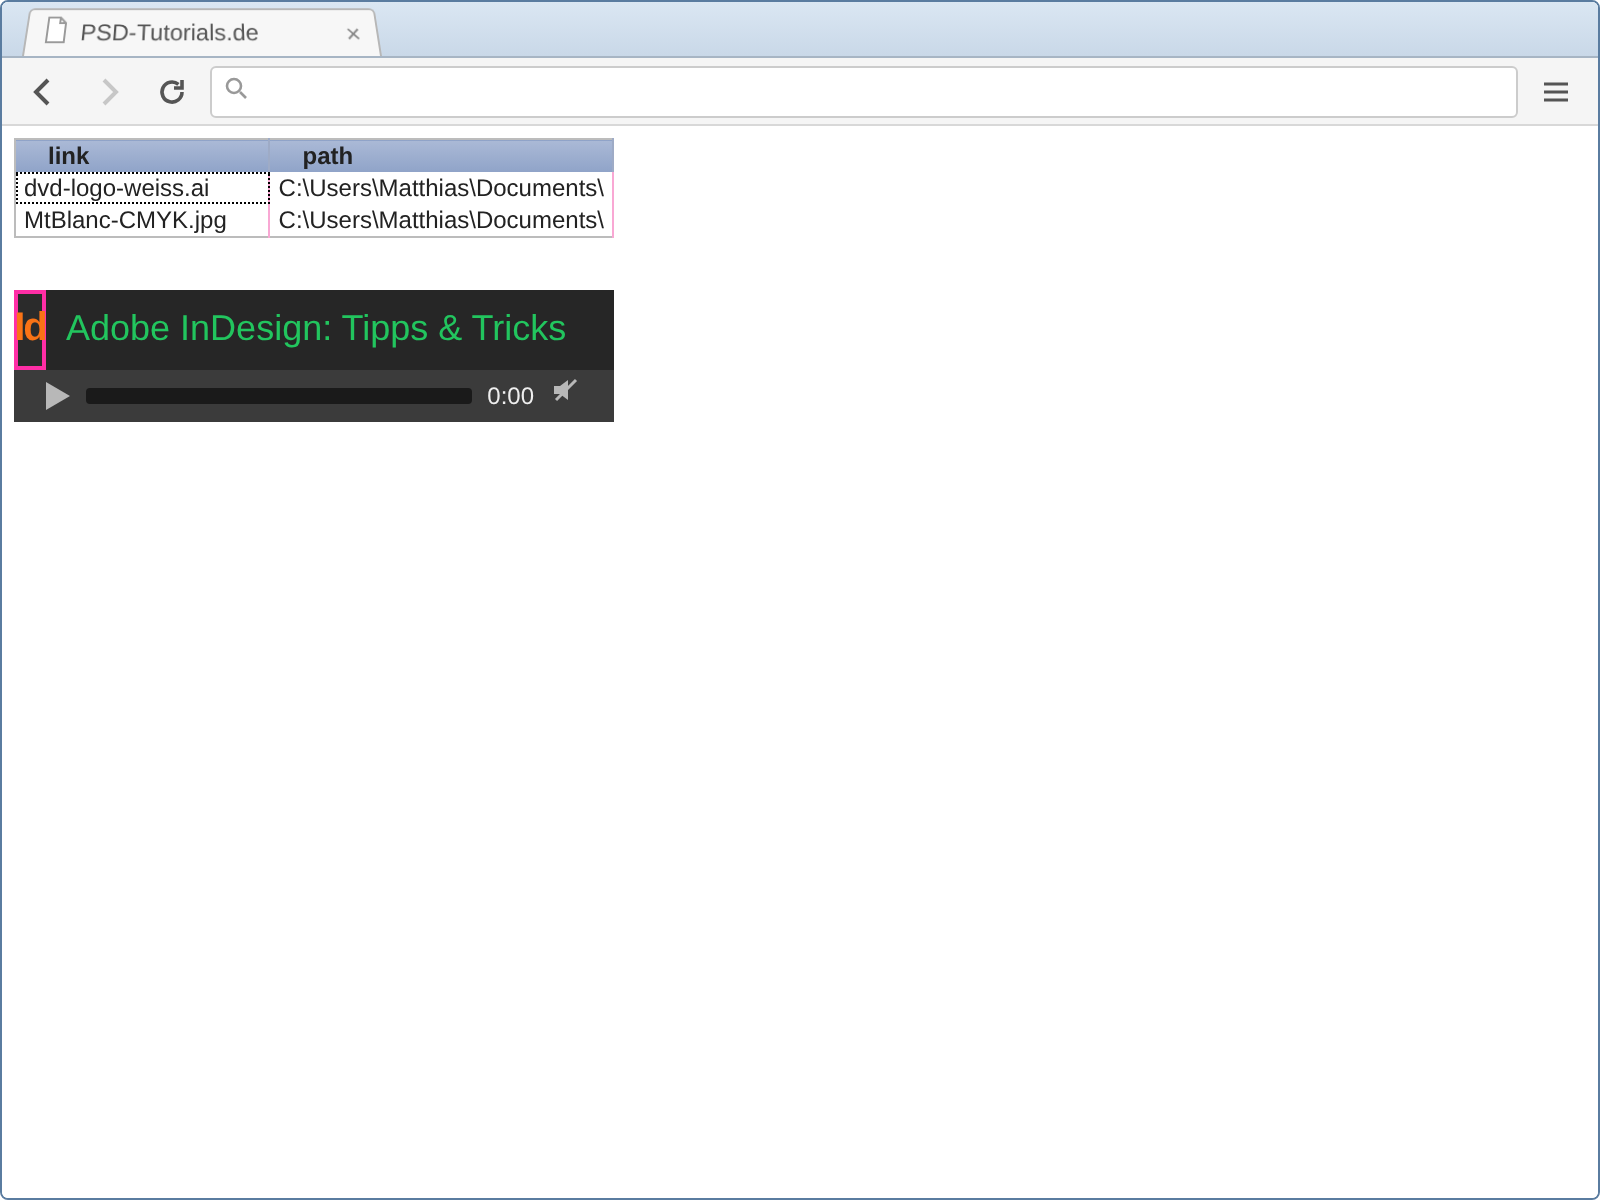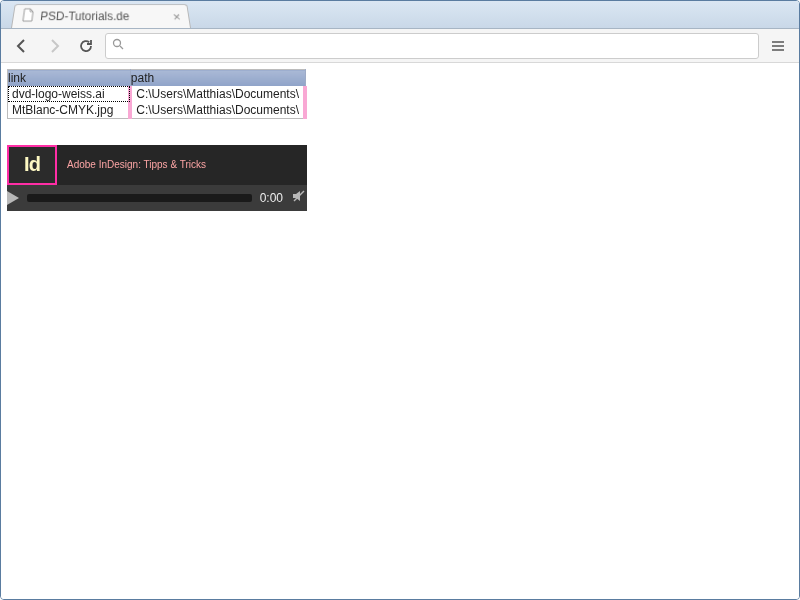--- a/index.html
+++ b/index.html
@@ -26,30 +26,30 @@
 .tb-btn { width: 26px; height: 26px; display: flex; align-items: center; justify-content: center; cursor: pointer; color: #555; border-radius: 3px; }
 .tb-btn.disabled { color: #bfbfbf; cursor: default; }
 .omnibox { flex: 1; height: 26px; border: 1px solid #ccc; border-radius: 3px; background: #fff; display: flex; align-items: center; padding: 0 6px; font-size: 13px; color: #888; }
 .omnibox .mag { margin-right: 4px; color: #888; }
 
 
 .content { flex: 1; background: #fff; padding: 6px; overflow: auto; }
 
 
 .tbl { width: 300px; border: 1px solid #bcbcbc; font-size: 12px; color: #222; border-collapse: collapse; }
-.tbl th { background: linear-gradient(#aab9d6,#8fa3c8); text-align: left; font-weight: normal; padding: 1px 0; border-right: 1px solid #9eabc6; font-size: 12px; }
-.tbl td { padding: 0 4px; border-right: 4px solid #f9a8d4; white-space: nowrap; height: 16px; }
+.tbl th { background: linear-gradient(#aab9d6,#8fa3c8); text-align: left; font-weight: bold; padding: 1px 16px; border-right: 1px solid #9eabc6; font-size: 12px; }
+.tbl td { padding: 0 4px; border-right: 1px solid #f9a8d4; white-space: nowrap; height: 16px; }
 .tbl tr.sel td:first-child { background: #fff; outline: 1px dotted #000; outline-offset: -1px; }
 
 
 .video { width: 300px; margin-top: 26px; }
 .video-head { height: 40px; background: #262626; display: flex; align-items: center; }
-.id-logo { width: 50px; height: 40px; background: #2b2b2b; border: 2px solid #ff2ea6; display: flex; align-items: center; justify-content: center; color: #fef9c3; font-weight: bold; font-size: 20px; letter-spacing: -1px; margin-right: 10px; }
-.video-title { color: #fca5a5; font-size: 10px; }
-.video-ctrl { height: 26px; background: #3b3b3b; display: flex; align-items: center; padding: 0 0; gap: 8px; }
+.id-logo { width: 16px; height: 40px; background: #2b2b2b; border: 2px solid #ff2ea6; display: flex; align-items: center; justify-content: center; color: #f97316; font-weight: bold; font-size: 20px; letter-spacing: -1px; margin-right: 10px; }
+.video-title { color: #22c55e; font-size: 18px; }
+.video-ctrl { height: 26px; background: #3b3b3b; display: flex; align-items: center; padding: 0 16px; gap: 8px; }
 .play { width: 0; height: 0; border-top: 7px solid transparent; border-bottom: 7px solid transparent; border-left: 12px solid #b8b8b8; cursor: pointer; }
 .progress { flex: 1; height: 8px; background: #1a1a1a; border-radius: 2px; }
 .time { color: #eee; font-size: 12px; }
 .mute { color: #b8b8b8; cursor: pointer; position: relative; }
 .mute svg { width:16px; height:16px; }
 
 </style>
 </head>
 <body>
 

